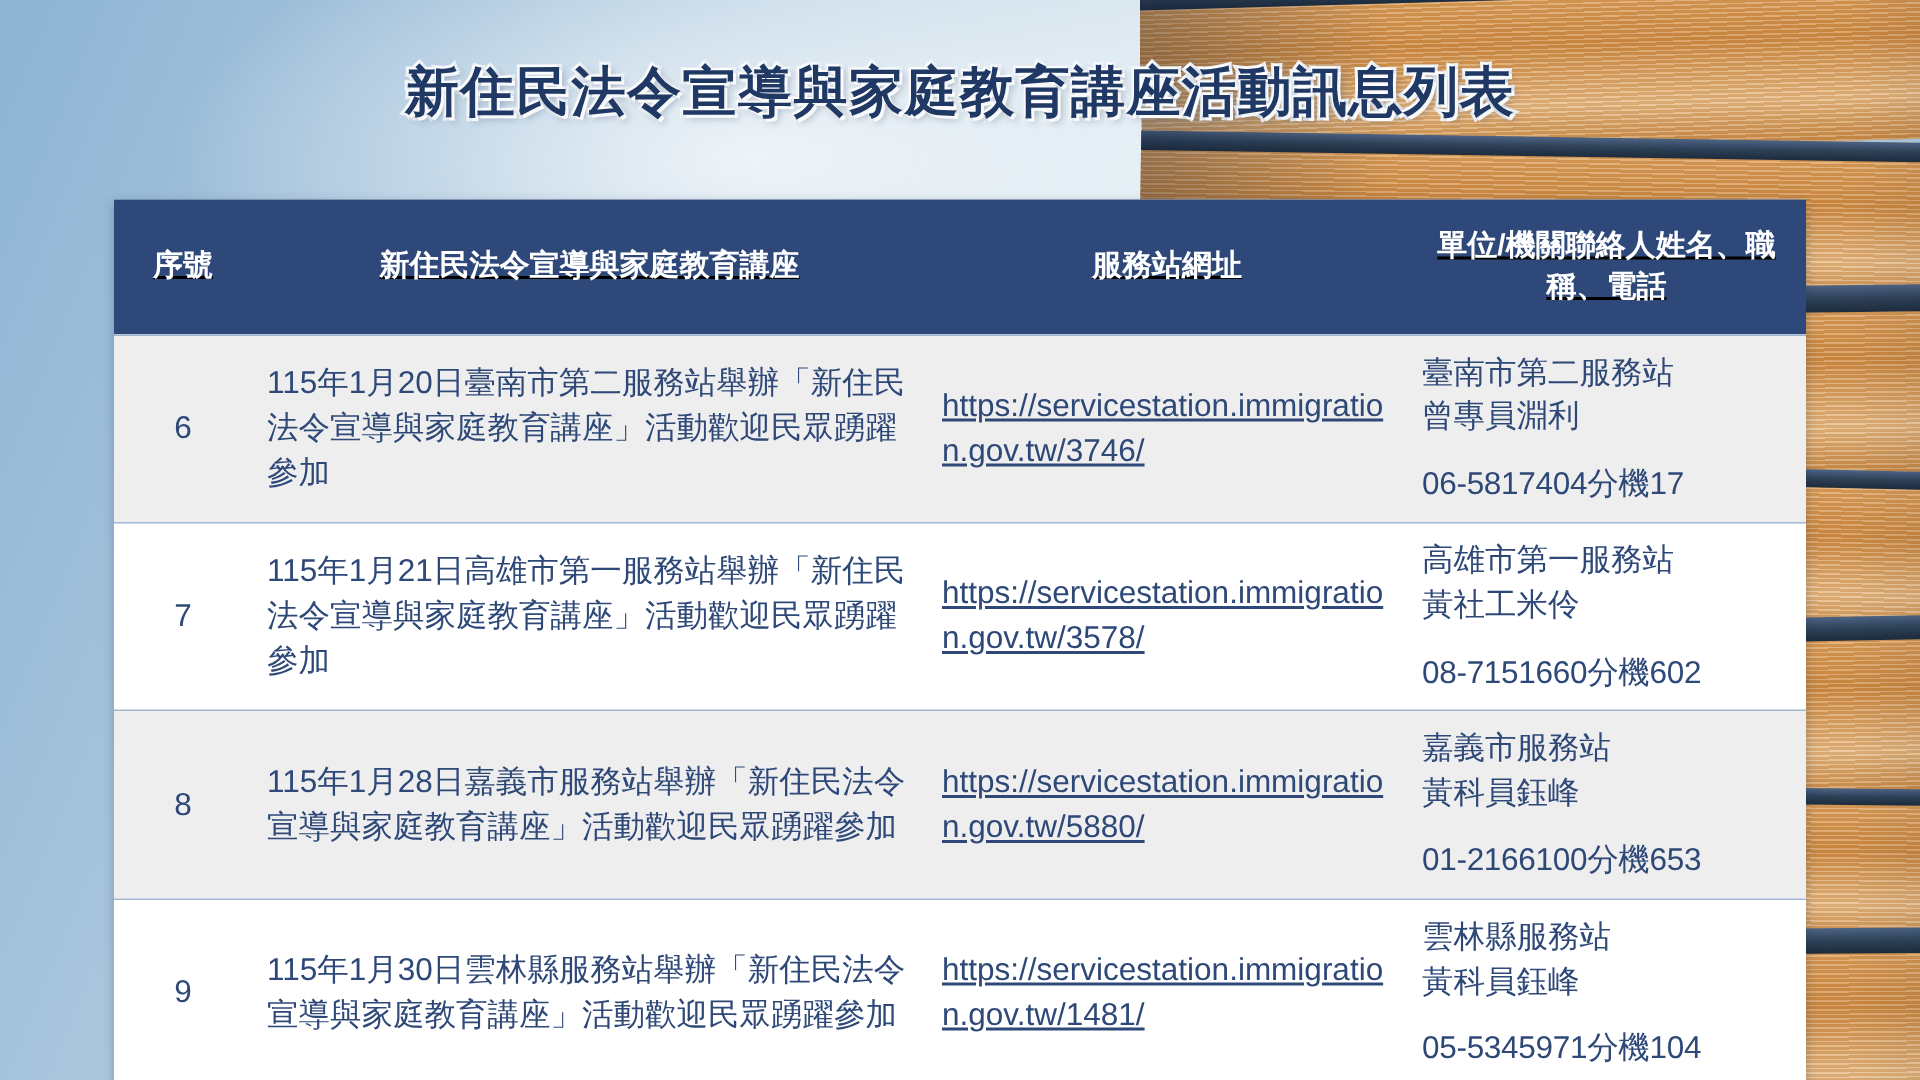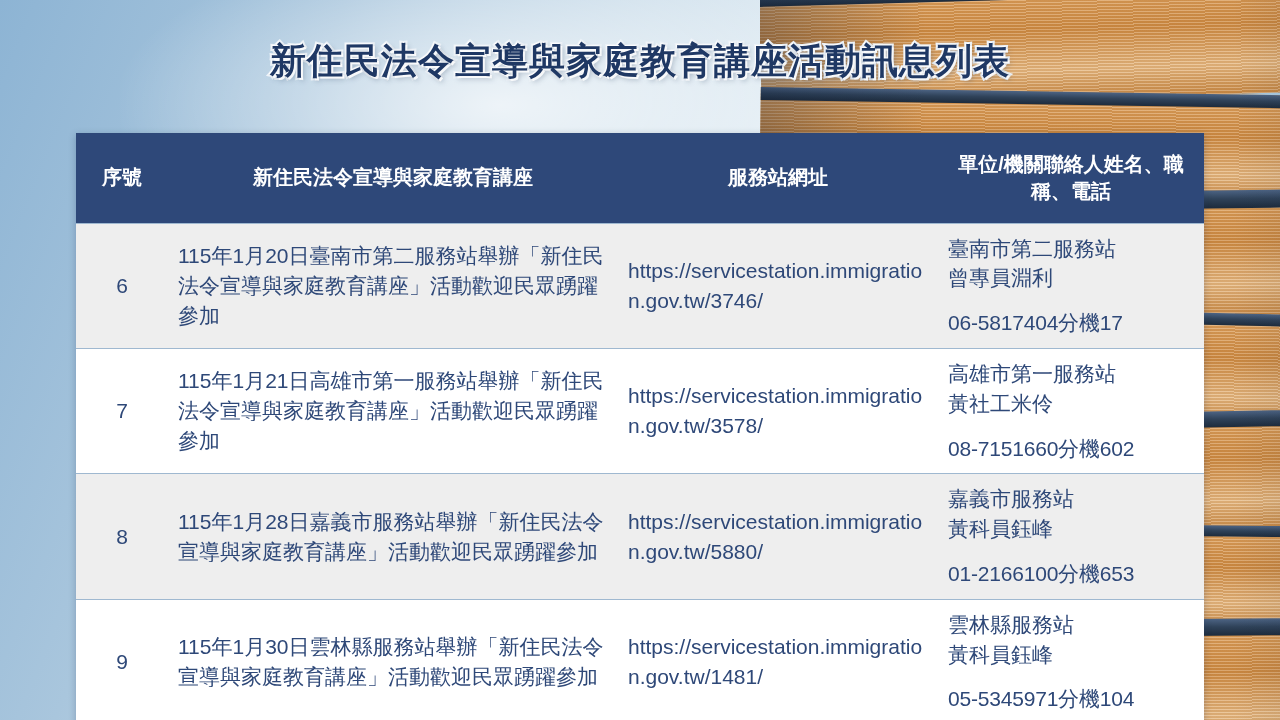--- a/index.html
+++ b/index.html
@@ -175,21 +175,21 @@
     background: #2e4879;
     color: #ffffff;
     font-size: 20px;
     font-weight: bold;
     line-height: 1.35;
     padding: 14px 8px;
     vertical-align: middle;
     text-align: center;
     border: none;
   }
-  #info-table thead tr { height: 90px; }
+  #info-table thead tr { height: 90px; text-decoration: underline; }
 
   #info-table tbody td {
     font-size: 21px;
     color: #2e4878;
     line-height: 1.42;
     padding: 10px 10px;
     vertical-align: middle;
     border-top: 1px solid #9fb8d0;
     border-bottom: 1px solid #9fb8d0;
   }
@@ -204,20 +204,21 @@
   td.cell-event {
     text-align: left;
     padding-left: 16px;
     padding-right: 6px;
   }
   td.cell-url {
     text-align: left;
     padding-left: 14px;
     padding-right: 4px;
     word-break: break-all;
+    text-decoration: underline;
   }
   td.cell-contact {
     text-align: left;
     padding-left: 4px;
     padding-right: 6px;
   }
   .contact-line { display: block; white-space: nowrap; }
   .contact-line.phone { letter-spacing: -0.2px; margin-top: 15px; }
 
   #info-table tbody tr:last-child td { border-bottom: 1px solid #9fb8d0; }

